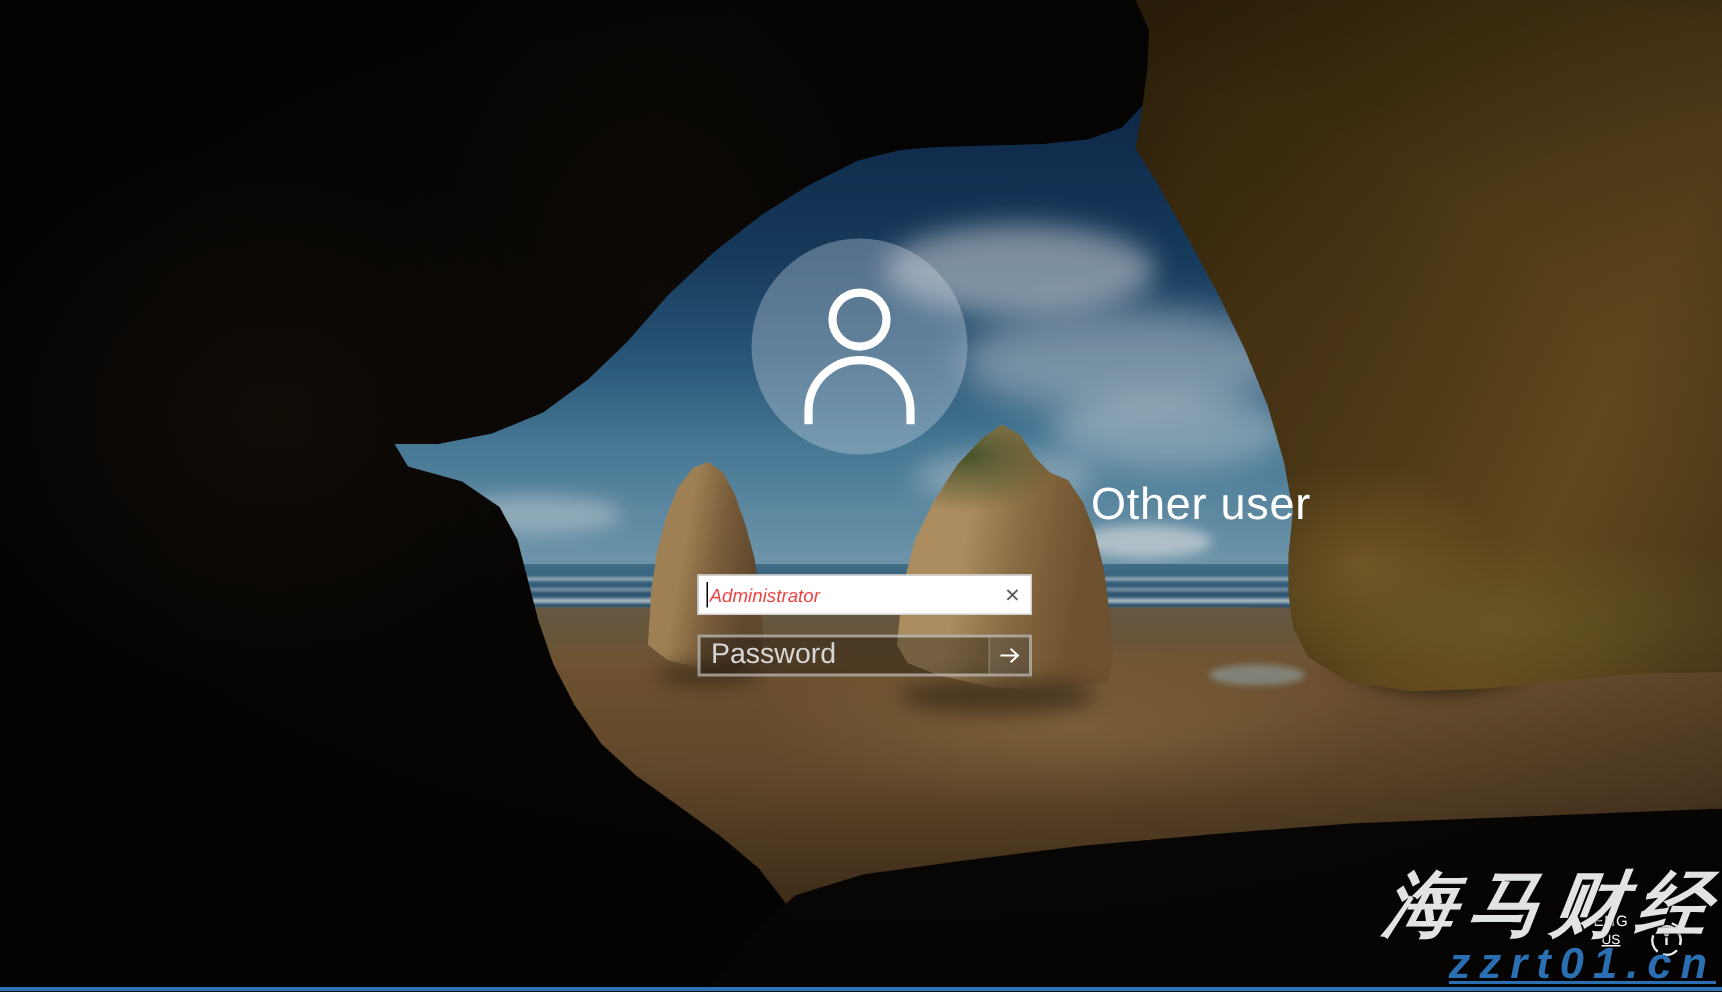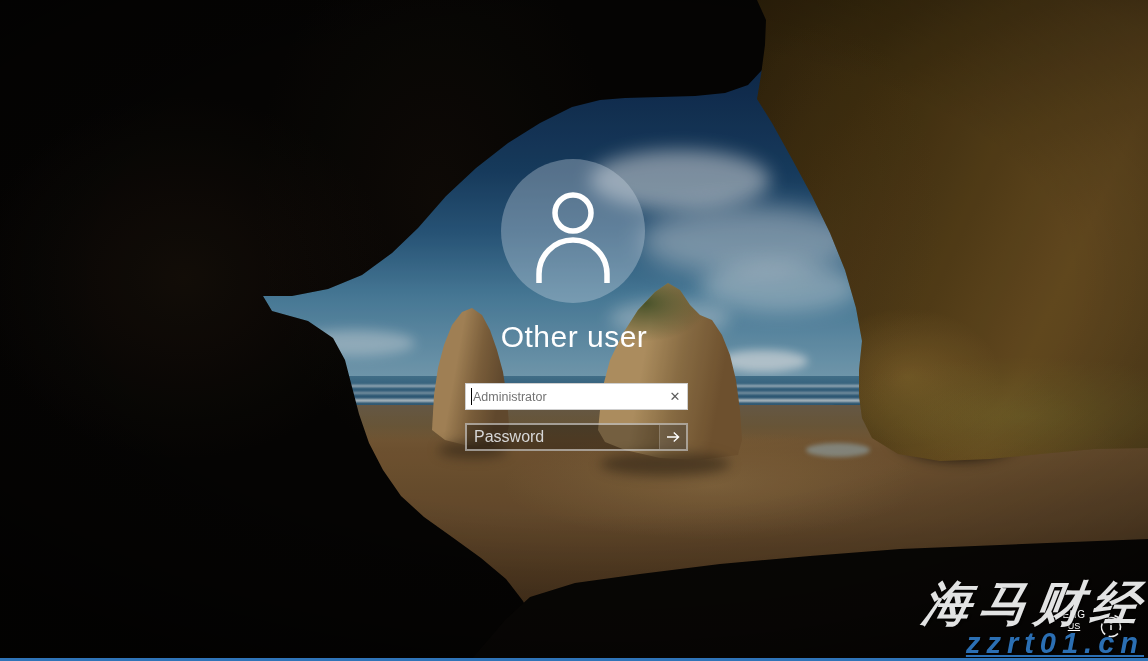--- a/index.html
+++ b/index.html
@@ -50,34 +50,34 @@
   .bottom-shadow{left:0;top:0;width:1148px;height:661px;z-index:9;background:#0a0806;
     clip-path:polygon(470px 661px,505px 620px,530px 597px,575px 583px,640px 574px,720px 564px,810px 556px,900px 549px,1000px 545px,1148px 539px,1148px 661px);}
   .vignette{left:0;top:0;width:1148px;height:661px;z-index:10;pointer-events:none;
     background:radial-gradient(ellipse 75% 65% at 52% 42%,rgba(0,0,0,0) 55%,rgba(0,0,0,.25) 85%,rgba(0,0,0,.45) 100%);}
   .dim{left:0;top:0;width:1148px;height:661px;z-index:10;background:rgba(0,0,0,.12);pointer-events:none;}
 
   
   .avatar{left:501px;top:159px;width:144px;height:144px;border-radius:50%;z-index:20;
     background:rgba(205,218,230,.35);display:flex;align-items:flex-start;justify-content:center;}
   .avatar svg{margin-top:26px;}
-  .other-user{left:274px;top:320px;width:600px;z-index:20;text-align:center;
+  .other-user{left:274px;top:320px;width:600px;z-index:20;text-align:right;
     color:#fff;font-size:30px;font-weight:300;letter-spacing:.5px;}
   .field-user{left:465px;top:383px;width:223px;height:27px;z-index:20;
     background:#fff;border:1px solid #cfcfcf;box-sizing:border-box;}
   .field-user input{position:absolute;left:0;top:0;width:100%;height:100%;border:none;outline:none;
-    background:transparent;font-family:"Liberation Sans",sans-serif;font-size:12.5px;color:#737373;
-    padding:0 24px 0 7px;box-sizing:border-box;}
+    background:transparent;font-family:"Liberation Sans",sans-serif;font-size:12.5px;color:#ef4444;
+    padding:0 24px 0 7px;box-sizing:border-box;font-style:italic;}
   .caret{position:absolute;left:5px;top:4px;width:1px;height:17px;background:#000;z-index:2;}
   .clear-btn{position:absolute;right:0;top:0;width:24px;height:100%;border:none;background:transparent;
     color:#5c5c5c;font-size:13px;cursor:pointer;padding:0;line-height:1;}
   .field-pass{left:465px;top:423px;width:223px;height:28px;z-index:20;box-sizing:border-box;
     background:rgba(15,12,8,.35);border:2px solid rgba(240,240,240,.55);}
   .field-pass input{position:absolute;left:0;top:0;width:100%;height:100%;border:none;outline:none;
-    background:transparent;font-family:"Liberation Sans",sans-serif;font-size:16px;color:#fff;
+    background:transparent;font-family:"Liberation Sans",sans-serif;font-size:19px;color:#fff;
     padding:0 48px 0 7px;box-sizing:border-box;}
   .field-pass input::placeholder{color:#d6d6d6;opacity:1;}
   .submit-btn{position:absolute;right:0;top:0;width:27px;height:100%;border:none;cursor:pointer;
     background:rgba(255,255,255,.10);border-left:1px solid rgba(255,255,255,.18);padding:0;
     display:flex;align-items:center;justify-content:center;}
 
   
   .lang{left:1054px;top:609px;width:40px;z-index:21;text-align:center;color:#fff;cursor:pointer;}
   .lang .l1{font-size:10px;letter-spacing:.5px;line-height:12px;}
   .lang .l2{font-size:9px;line-height:11px;text-decoration:underline;}

